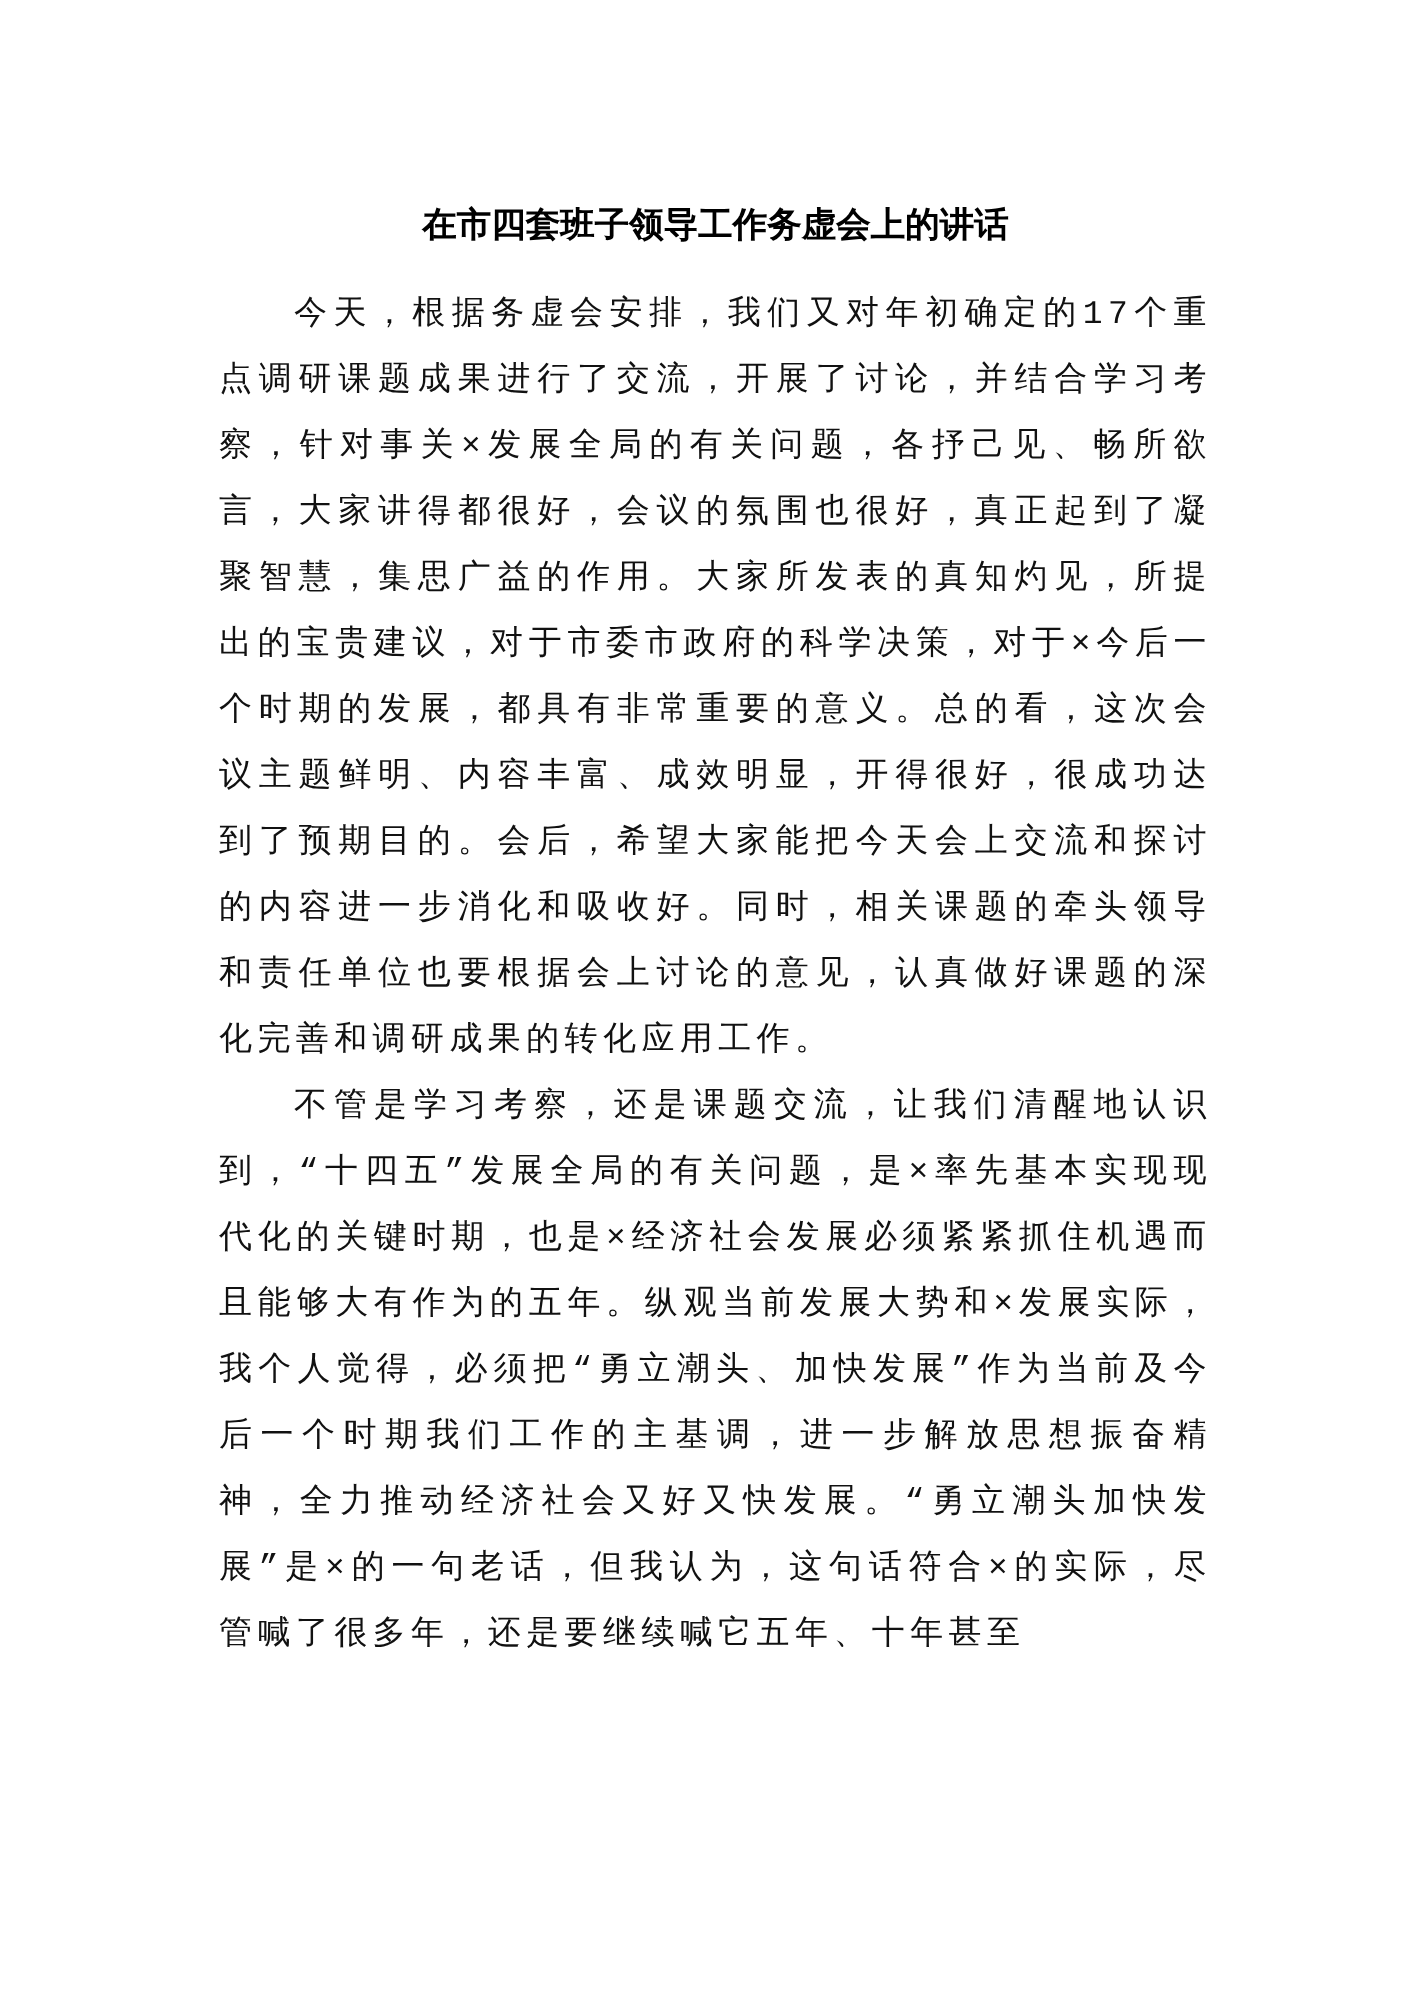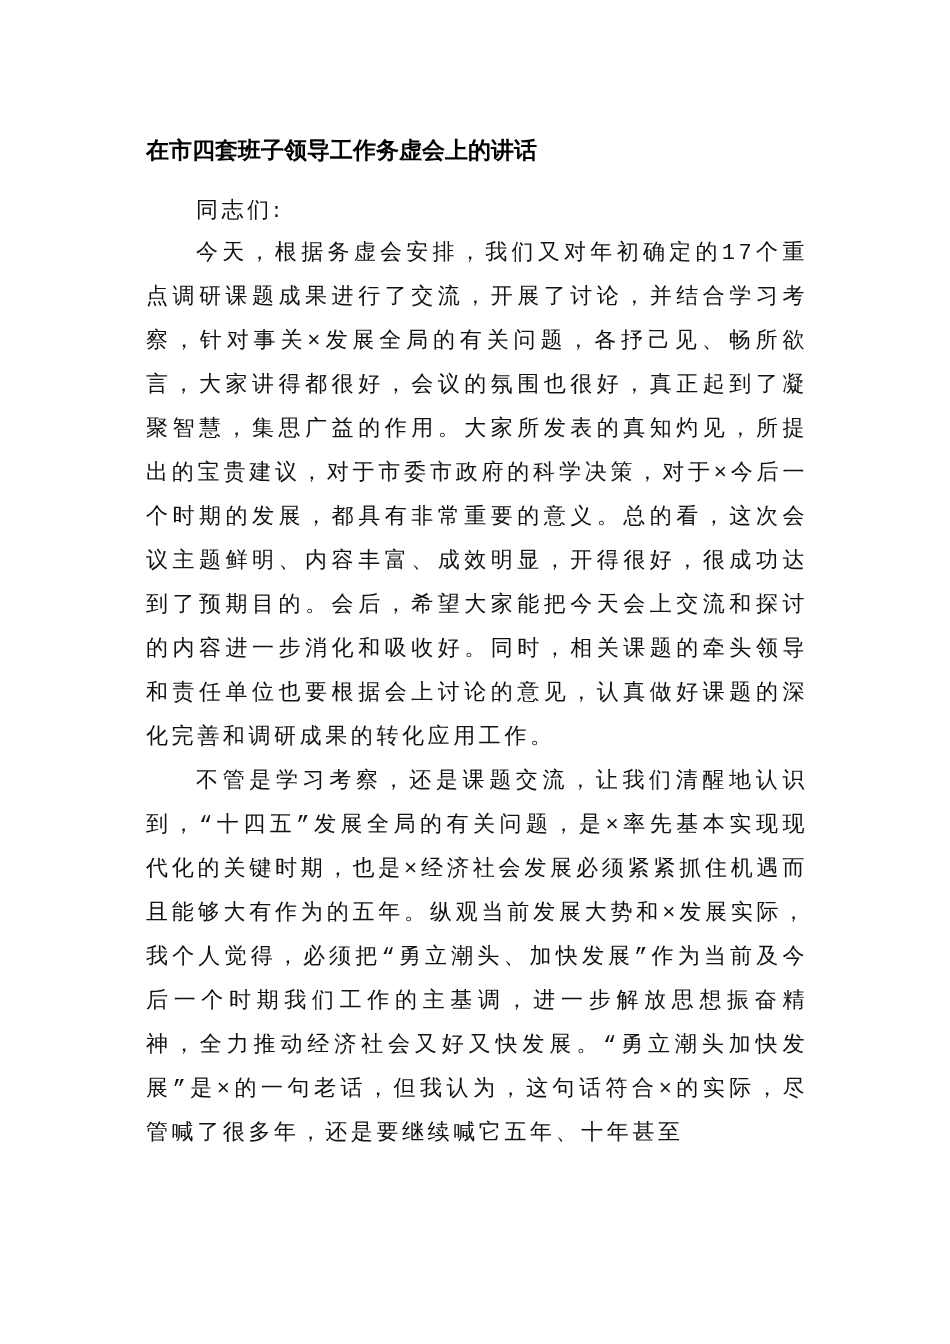--- a/index.html
+++ b/index.html
@@ -13,21 +13,21 @@
       position: relative;
       overflow: hidden;
     }
     .page {
       position: absolute;
       left: 146px;
       top: 128px;
       width: 662px;
     }
     .title {
-      text-align: left;
+      text-align: center;
       font-family: "DejaVu Serif", "Liberation Serif", serif;
       font-weight: bold;
       font-size: 23px;
       color: #000;
       height: 44px;
       line-height: 44px;
       margin: 0 0 16px 0;
       letter-spacing: 0px;
     }
     .para {
@@ -50,16 +50,15 @@
       margin: 0;
       text-indent: 50px;
       letter-spacing: 3.6px;
     }
   </style>
 </head>
 <body>
 
 <div class="page">
   <h1 class="title">在市四套班子领导工作务虚会上的讲话</h1>
-  <p class="salutation">同志们:</p>
   <p class="para">今天，根据务虚会安排，我们又对年初确定的17个重点调研课题成果进行了交流，开展了讨论，并结合学习考察，针对事关×发展全局的有关问题，各抒己见、畅所欲言，大家讲得都很好，会议的氛围也很好，真正起到了凝聚智慧，集思广益的作用。大家所发表的真知灼见，所提出的宝贵建议，对于市委市政府的科学决策，对于×今后一个时期的发展，都具有非常重要的意义。总的看，这次会议主题鲜明、内容丰富、成效明显，开得很好，很成功达到了预期目的。会后，希望大家能把今天会上交流和探讨的内容进一步消化和吸收好。同时，相关课题的牵头领导和责任单位也要根据会上讨论的意见，认真做好课题的深化完善和调研成果的转化应用工作。</p>
   <p class="para">不管是学习考察，还是课题交流，让我们清醒地认识到，“十四五”发展全局的有关问题，是×率先基本实现现代化的关键时期，也是×经济社会发展必须紧紧抓住机遇而且能够大有作为的五年。纵观当前发展大势和×发展实际，我个人觉得，必须把“勇立潮头、加快发展”作为当前及今后一个时期我们工作的主基调，进一步解放思想振奋精神，全力推动经济社会又好又快发展。“勇立潮头加快发展”是×的一句老话，但我认为，这句话符合×的实际，尽管喊了很多年，还是要继续喊它五年、十年甚至</p>
 </div>
 
 </body></html>

